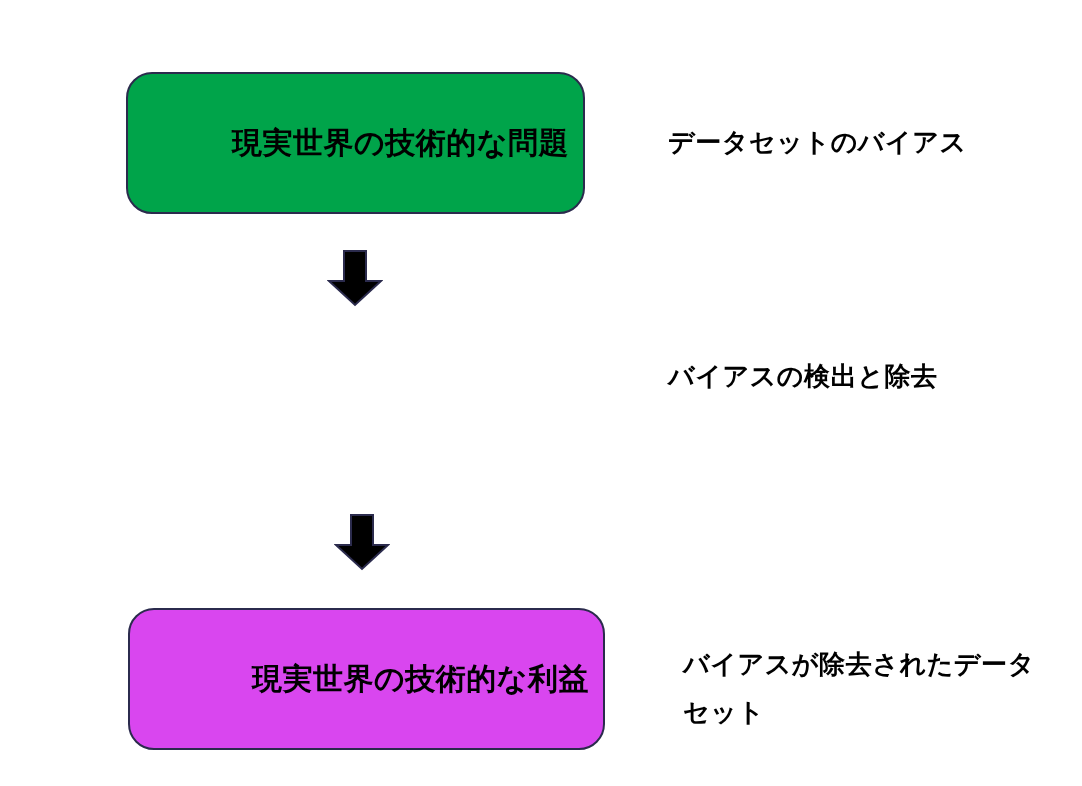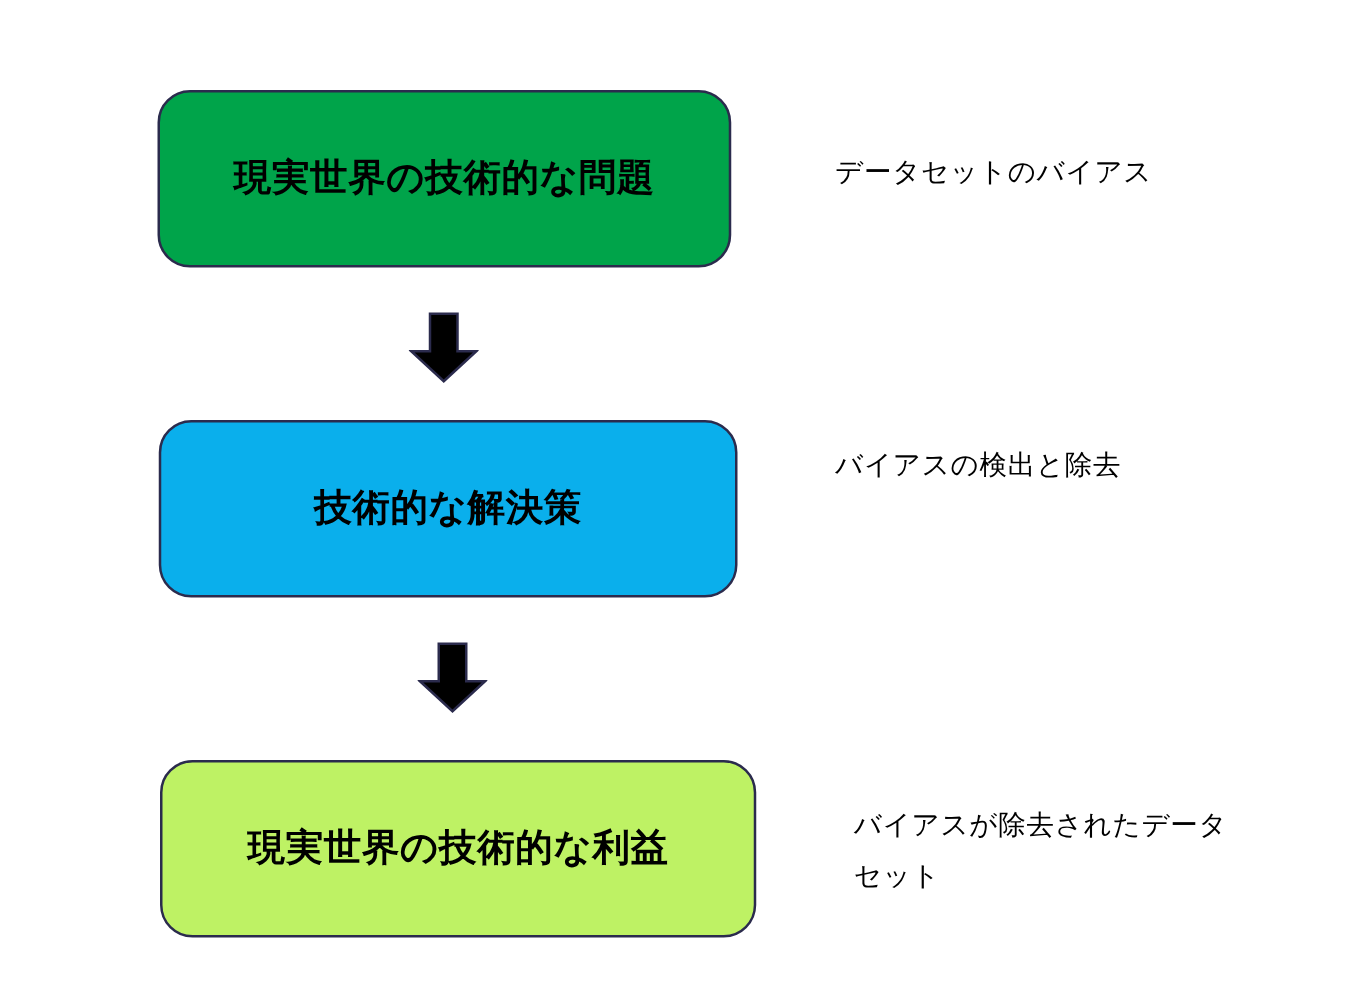--- a/index.html
+++ b/index.html
@@ -19,21 +19,21 @@
   }
 
   
   .flow-box {
     position: absolute;
     box-sizing: border-box;
     border: 2px solid #2b2b4d;
     border-radius: 26px;
     display: flex;
     align-items: center;
-    justify-content: center;
+    justify-content: flex-end;
     text-align: center;
   }
   .flow-box .box-label {
     color: #000000;
     font-weight: bold;
     font-size: 30px;
     line-height: 1.25;
     letter-spacing: 0.5px;
     padding: 0 14px;
   }
@@ -44,40 +44,40 @@
     background: #00a44a;
   }
   #box-solution {
     left: 127px;  top: 336px;
     width: 463px; height: 142px;
     background: #0aafec;
   }
   #box-benefit {
     left: 128px;  top: 608px;
     width: 477px; height: 142px;
-    background: #bef264;
+    background: #d946ef;
   }
 
   
   .arrow-down {
     position: absolute;
     width: 56px;
     height: 58px;
   }
   #arrow-1 { left: 327px; top: 249px; }
   #arrow-2 { left: 334px; top: 513px; }
   .arrow-down svg { display: block; width: 100%; height: 100%; }
 
   
   .side-note {
     position: absolute;
     color: #000000;
-    font-size: 22px;
+    font-size: 26px;
     line-height: 1.85;
-    font-weight: normal;
+    font-weight: bold;
     letter-spacing: 0.6px;
     white-space: pre-line;
   }
   #note-1 { left: 668px; top: 118px; width: 360px; }
   #note-2 { left: 668px; top: 352px; width: 360px; }
   #note-3 { left: 683px; top: 640px; width: 352px; }
 </style>
 </head>
 <body>
 
@@ -86,23 +86,20 @@
   <div class="flow-box" id="box-problem">
     <span class="box-label">現実世界の技術的な問題</span>
   </div>
 
   <div class="arrow-down" id="arrow-1">
     <svg viewBox="0 0 56 58" xmlns="http://www.w3.org/2000/svg">
       <polygon points="17,2 39,2 39,32 54,32 28,56 2,32 17,32" fill="#000000" stroke="#2b2b4d" stroke-width="2" stroke-linejoin="miter"></polygon>
     </svg>
   </div>
 
-  <div class="flow-box" id="box-solution">
-    <span class="box-label">技術的な解決策</span>
-  </div>
 
   <div class="arrow-down" id="arrow-2">
     <svg viewBox="0 0 56 58" xmlns="http://www.w3.org/2000/svg">
       <polygon points="17,2 39,2 39,32 54,32 28,56 2,32 17,32" fill="#000000" stroke="#2b2b4d" stroke-width="2" stroke-linejoin="miter"></polygon>
     </svg>
   </div>
 
   <div class="flow-box" id="box-benefit">
     <span class="box-label">現実世界の技術的な利益</span>
   </div>

